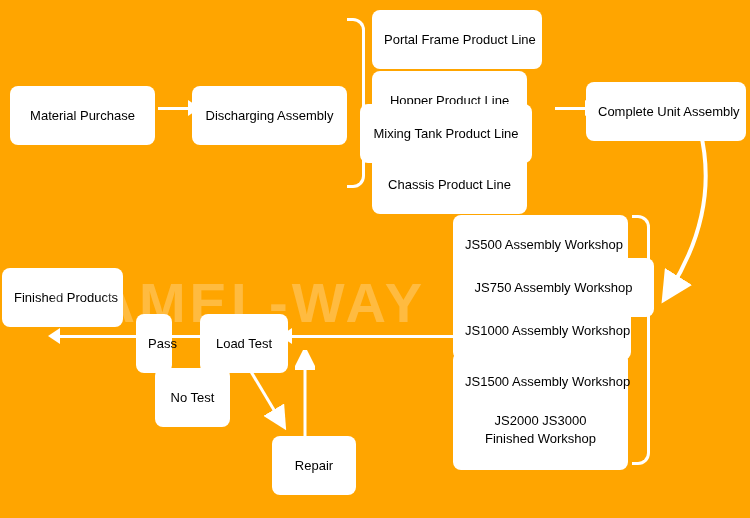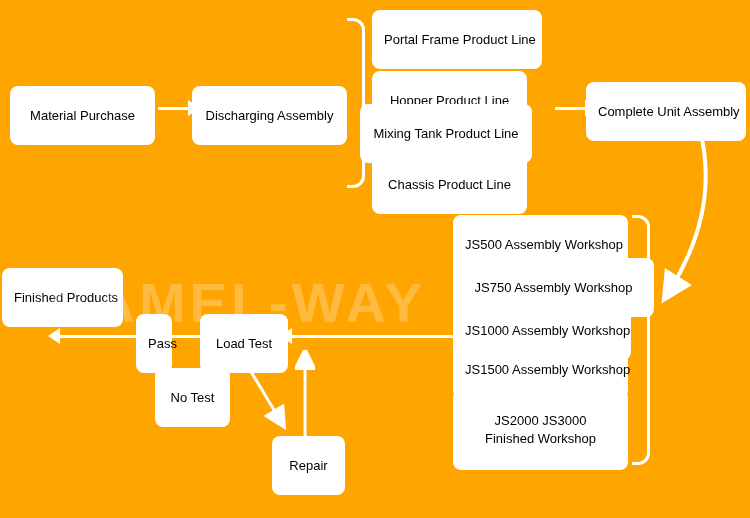--- a/index.html
+++ b/index.html
@@ -109,21 +109,21 @@
 </svg>
 
 <div style="position:absolute; left:632px; top:215px; width:18px; height:250px; border: 3px solid white; border-left:none; border-radius:0 12px 12px 0;"></div>
 
 <div class="box" style="left:453px; top:215px; width:175px;">JS500 Assembly Workshop</div>
 
 <div class="box" style="left:453px; top:258px; width:201px;">JS750 Assembly Workshop</div>
 
 <div class="box" style="left:453px; top:301px; width:178px;">JS1000 Assembly Workshop</div>
 
-<div class="box" style="left:453px; top:340px; width:175px;">JS1500 Assembly Workshop</div>
+<div class="box" style="left:453px; top:352px; width:175px;">JS1500 Assembly Workshop</div>
 
 <div class="box" style="left:453px; top:390px; width:175px; white-space:pre-line; text-align:center; line-height:1.4;">JS2000  JS3000
 Finished Workshop</div>
 
 <div class="arrow-left" style="left:280px; top:328px;">
   <div class="arrow-line-h-left" style="width:165px;"></div>
 </div>
 
 <div class="box" style="left:200px; top:314px; width:88px;">Load Test</div>
 
@@ -152,21 +152,21 @@
 
 <svg style="position:absolute; left:230px; top:360px; width:80px; height:80px;">
   <defs>
     <marker id="arrowhead3" markerWidth="8" markerHeight="8" refX="4" refY="4" orient="auto">
       <polygon points="0 0, 8 4, 0 8" fill="white"></polygon>
     </marker>
   </defs>
   <line x1="20" y1="10" x2="50" y2="60" stroke="white" stroke-width="3" marker-end="url(#arrowhead3)"></line>
 </svg>
 
-<div class="box" style="left:272px; top:436px; width:73px;">Repair</div>
+<div class="box" style="left:272px; top:436px; width:84px;">Repair</div>
 
 <svg style="position:absolute; left:295px; top:350px; width:20px; height:90px;">
   <defs>
     <marker id="arrowhead4" markerWidth="8" markerHeight="8" refX="4" refY="4" orient="auto" markerUnits="strokeWidth">
       <polygon points="0 0, 8 4, 0 8" fill="white"></polygon>
     </marker>
   </defs>
   <line x1="10" y1="88" x2="10" y2="8" stroke="white" stroke-width="3" marker-end="url(#arrowhead4)"></line>
 </svg>
 

